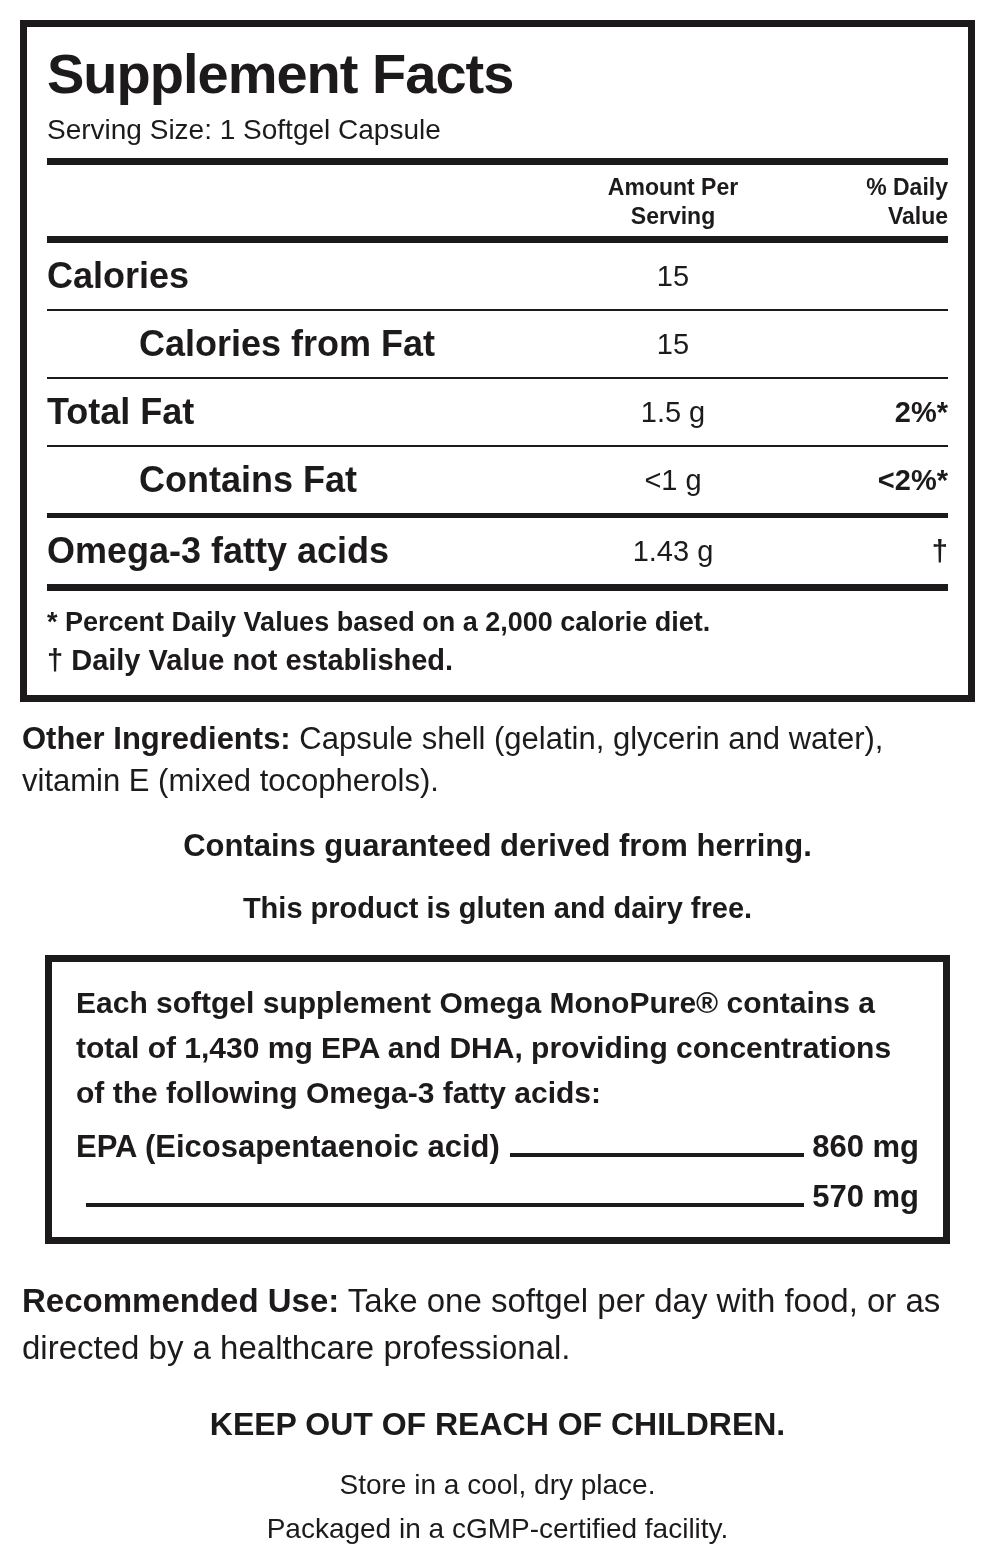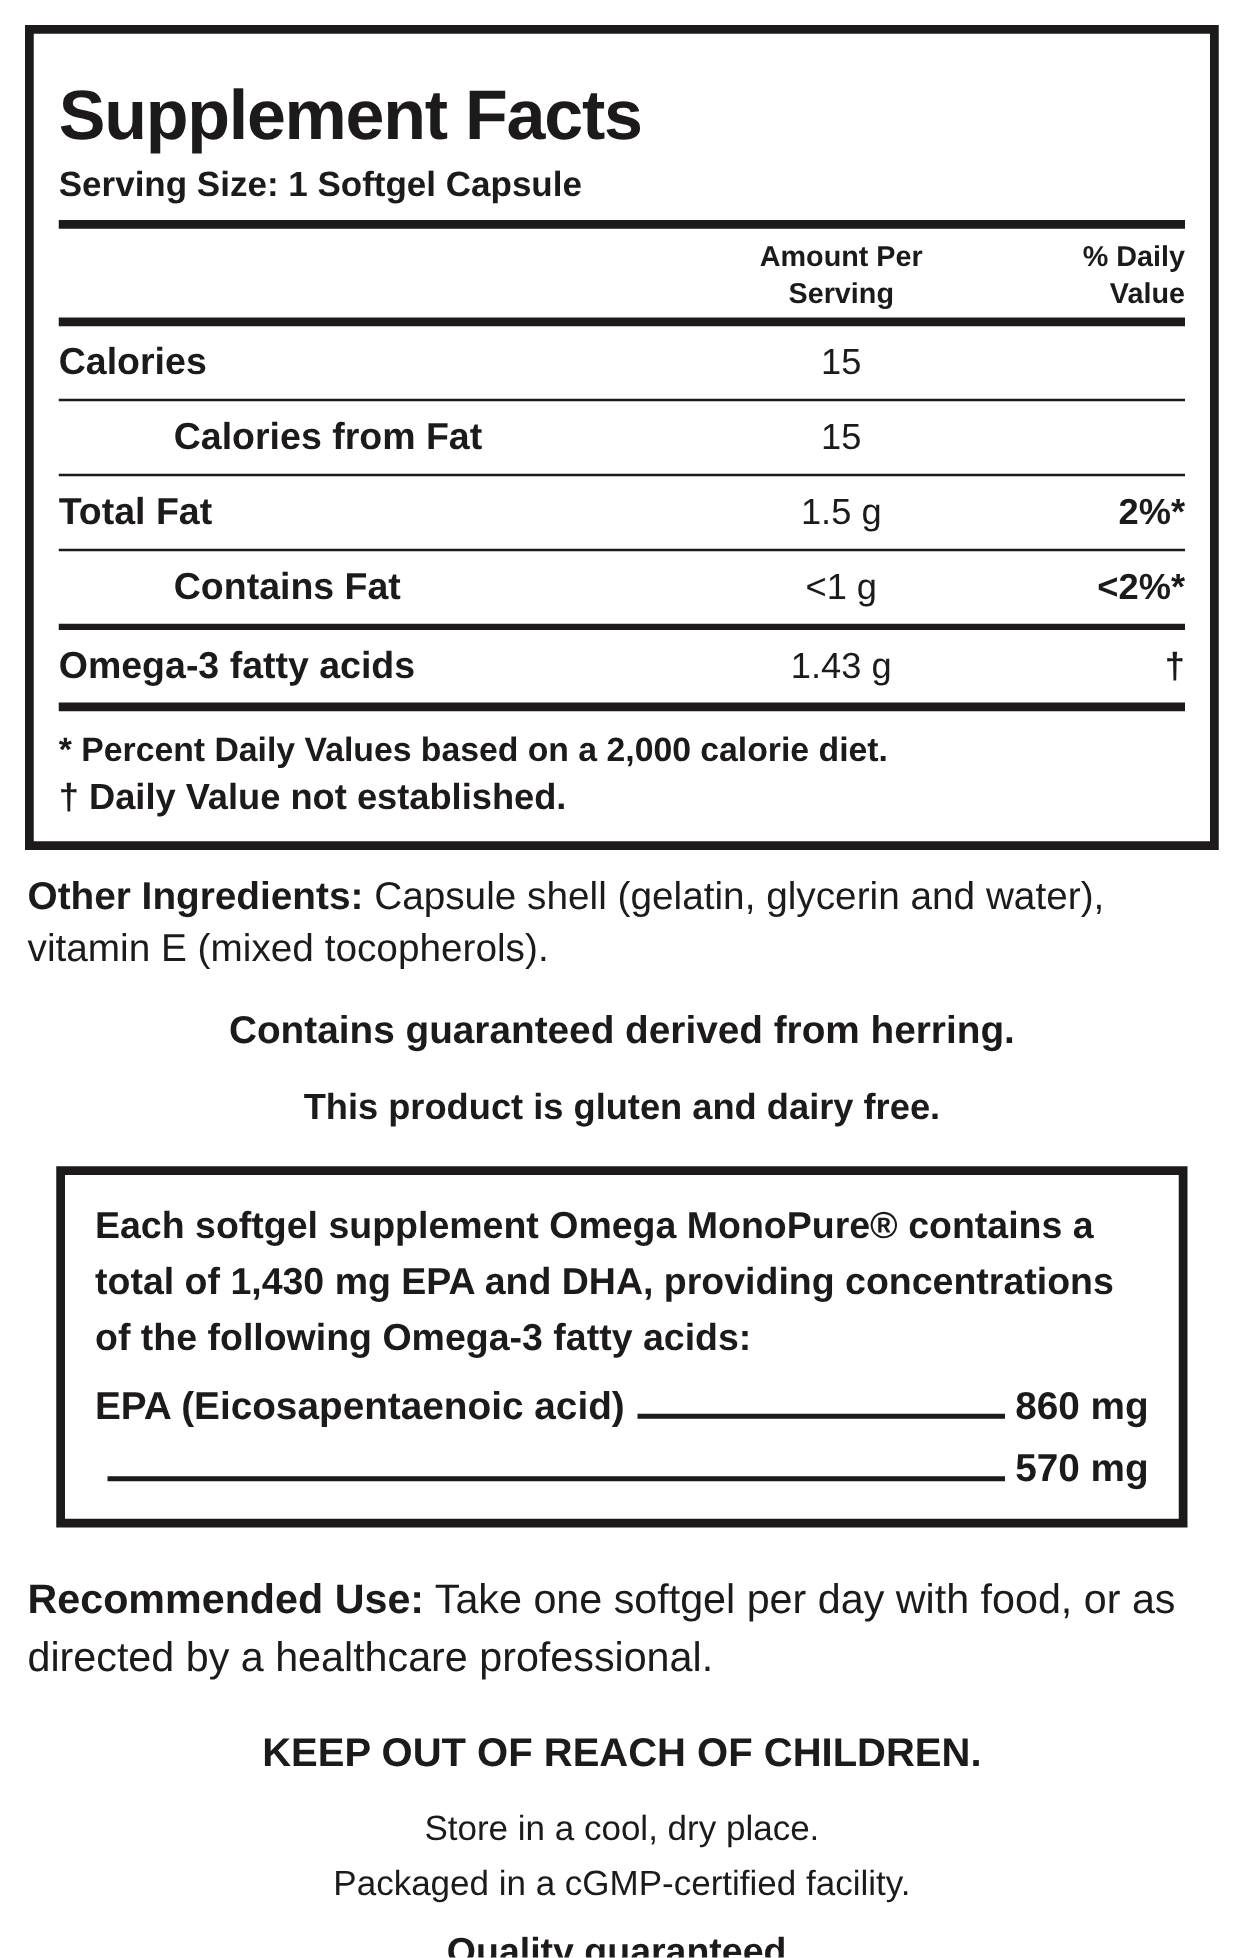--- a/index.html
+++ b/index.html
@@ -1,31 +1,31 @@
 <!DOCTYPE html>
 <html><head>
 <meta charset="utf-8">
 <style>
   html,body{margin:0;padding:0;background:#fff;color:#1d1a1b;
     font-family:"Liberation Sans","DejaVu Sans",sans-serif;}
   .page{width:997px;height:1566px;box-sizing:border-box;padding:20px 22px 0 20px;background:#fff;}
 
   
-  .facts-box{border:7px solid #1d1a1b;box-sizing:border-box;width:955px;padding:32px 20px 16px 20px;}
+  .facts-box{border:7px solid #1d1a1b;box-sizing:border-box;width:955px;padding:14px 20px 16px 20px;}
   .sf-title{font-size:56px;font-weight:bold;letter-spacing:-1px;line-height:1.05;margin:4px 0 10px 0;}
-  .sf-serving{font-size:28px;font-weight:bold;margin:0 0 12px 0;}
+  .sf-serving{font-size:28px;font-weight:normal;margin:0 0 12px 0;}
   .rule{background:#1d1a1b;width:100%;}
   .rule.r7{height:7px;} .rule.r5{height:5px;} .rule.r2{height:2px;}
 
   .sf-header{display:grid;grid-template-columns:1fr 230px 160px;align-items:end;padding:8px 0 6px 0;}
   .sf-colhead{font-size:23px;font-weight:bold;text-align:center;line-height:1.25;}
   .sf-colhead.right{text-align:right;}
 
   .frow{display:grid;grid-template-columns:1fr 230px 160px;align-items:center;padding:12px 0;}
-  .frow .nm{font-size:30px;font-weight:bold;}
+  .frow .nm{font-size:36px;font-weight:bold;}
   .frow.indent .nm{padding-left:92px;}
   .frow .amt{font-size:29px;font-weight:normal;text-align:center;}
   .frow .dv{font-size:29px;font-weight:bold;text-align:right;}
 
   .sf-foot1{font-size:27px;font-weight:bold;margin:16px 0 6px 0;}
   .sf-foot2{font-size:29px;font-weight:bold;margin:2px 0 2px 0;}
 
   
   .para{font-size:31px;line-height:1.35;margin:16px 0 0 2px;width:952px;}
   .para .lbl{font-weight:bold;}

